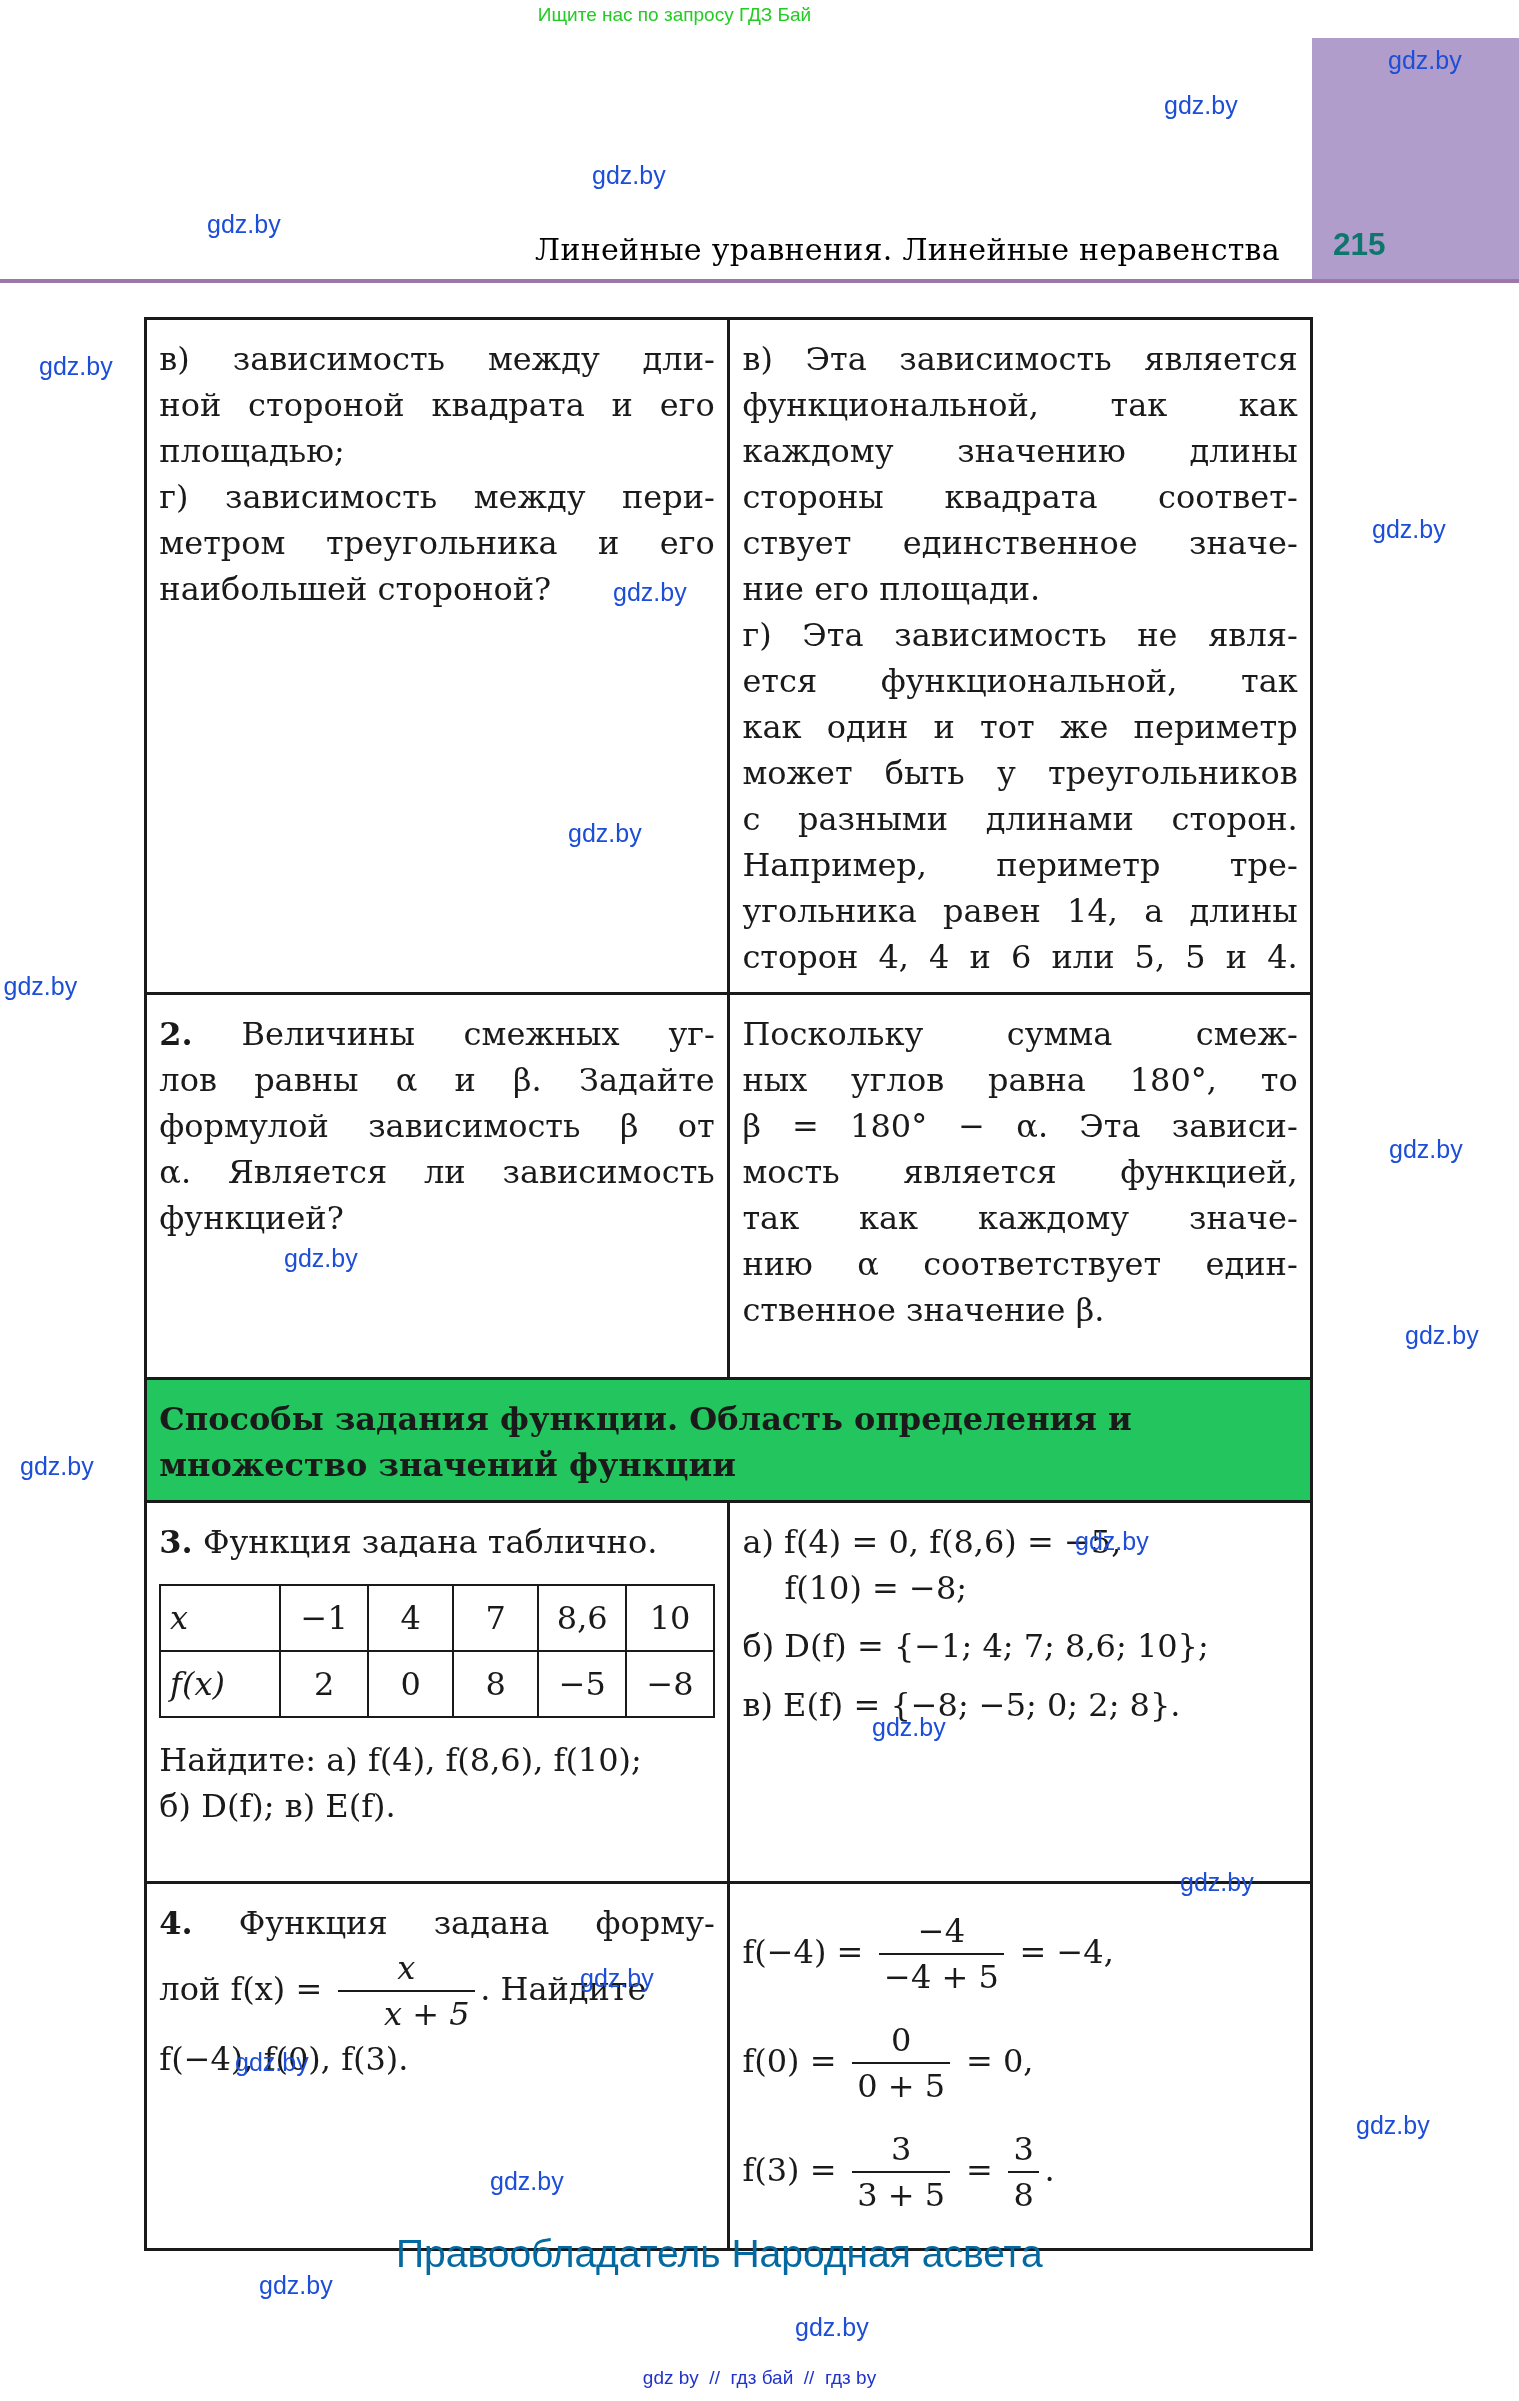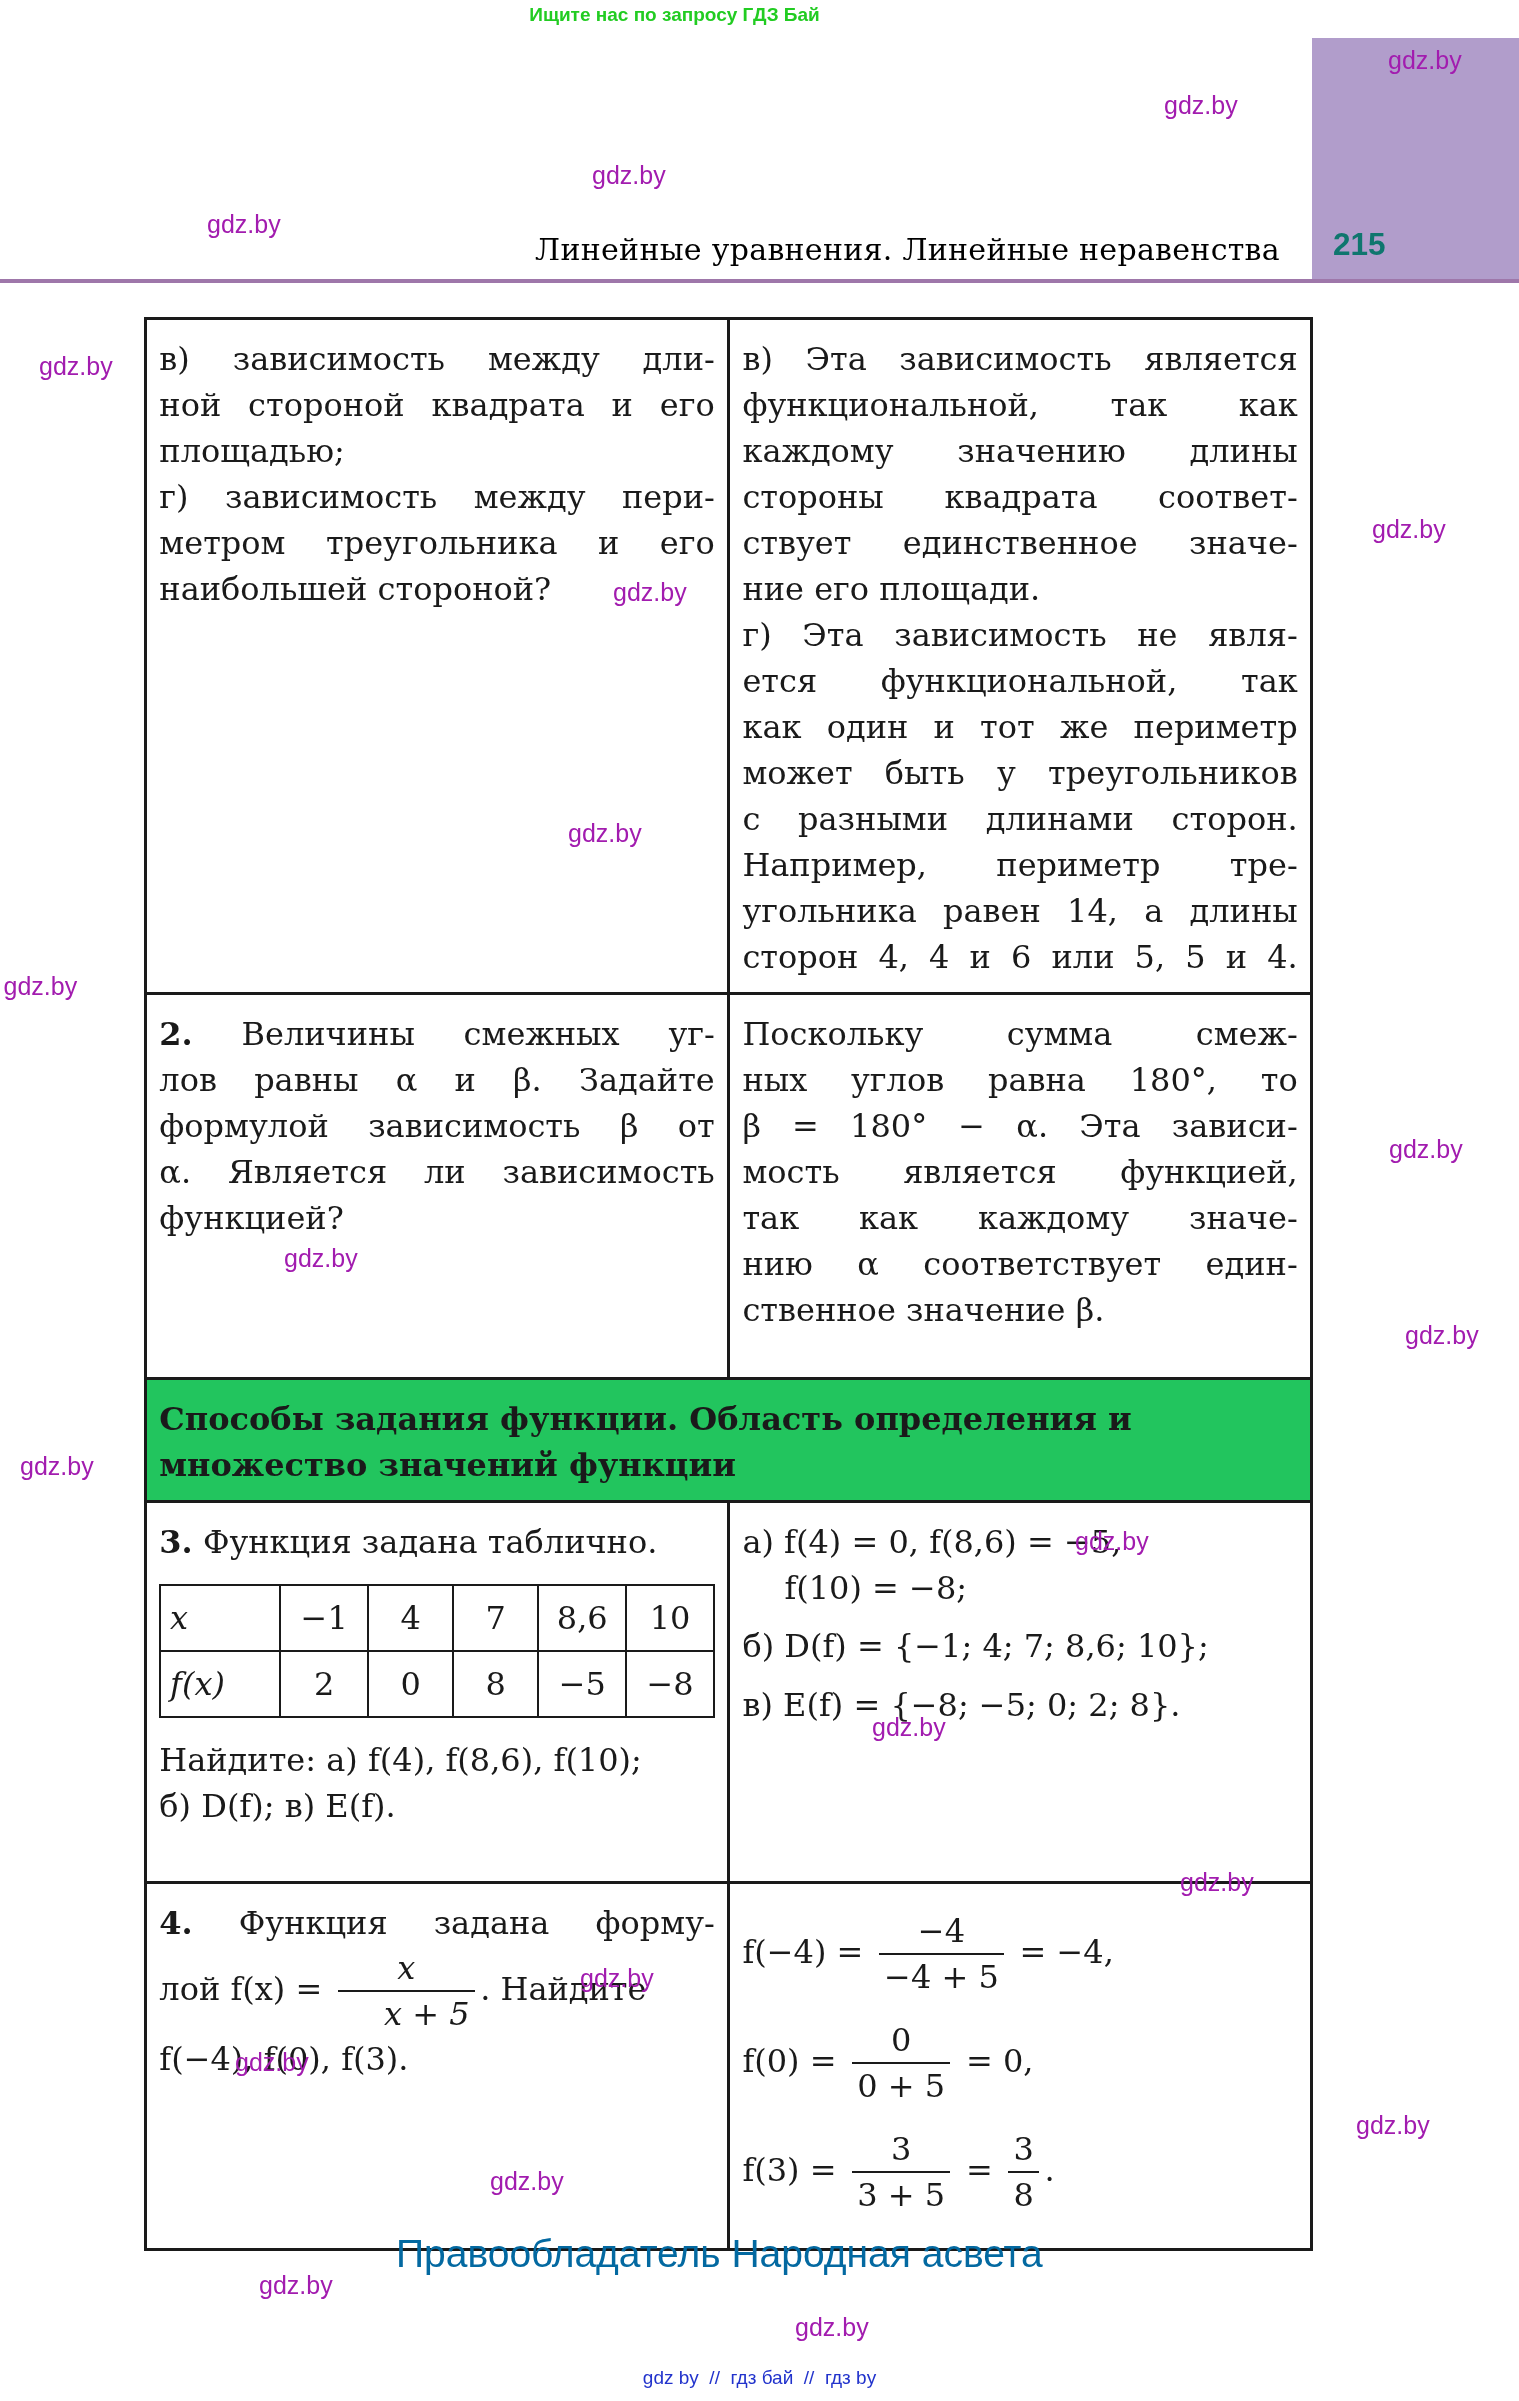--- a/index.html
+++ b/index.html
@@ -1,26 +1,26 @@
 <!DOCTYPE html>
 <html style="font-size:14px"><head>
 <meta charset="utf-8">
 <style>
   html, body { margin:0; padding:0; }
   body { width:1519px; height:2401px; position:relative; background:#fff; overflow:hidden;
          font-family:"DejaVu Serif", serif; color:#1a1a1a; }
   .top-banner { position:absolute; top:3.5px; left:0; width:1349px; text-align:center;
-                font-family:"Liberation Sans", sans-serif; font-size:19px; color:#22cc22;font-weight:bold; }
+                font-family:"Liberation Sans", sans-serif; font-size:19px; color:#22cc22; }
   .tab { position:absolute; left:1312px; top:38px; width:207px; height:244px; background:#b19dcb; }
   .page-num { position:absolute; left:1333px; top:226px; font-family:"Liberation Sans", sans-serif;
               font-weight:bold; font-size:31.5px; color:#0f766e; }
   .running-head { position:absolute; right:239px; top:232px; font-family:"DejaVu Serif", serif;
                   font-size:30px; color:#000000; letter-spacing:0.3px; }
   .head-rule { position:absolute; left:0; top:279px; width:1519px; height:4.4px; background:#9e77aa; }
-  .wm { position:absolute; font-family:"Liberation Sans", sans-serif; font-size:25px; color:#a21caf; }
+  .wm { position:absolute; font-family:"Liberation Sans", sans-serif; font-size:25px; color:#1d4ed8; }
   table.main { position:absolute; left:144px; top:317px; width:1169px; border-collapse:collapse; }
   table.main td { border:3.5px solid #1a1a1a; vertical-align:top; padding:15.8px 12.3px 12.3px 12.3px;
                   font-size:32px; line-height:46px; text-align:justify; }
   td.l { width:557px; }
   td.r { width:557px; padding-left:26px; padding-right:12.3px; }
   .band td { background:#22c55e; text-align:left; font-weight:bold; font-size:31.5px;
              line-height:46px; padding:10.5px 35px; }
   .line { display:block; text-align:justify; text-align-last:justify; white-space:nowrap; }
   .line.last { text-align-last:left; }
   b.num { font-weight:bold; }

